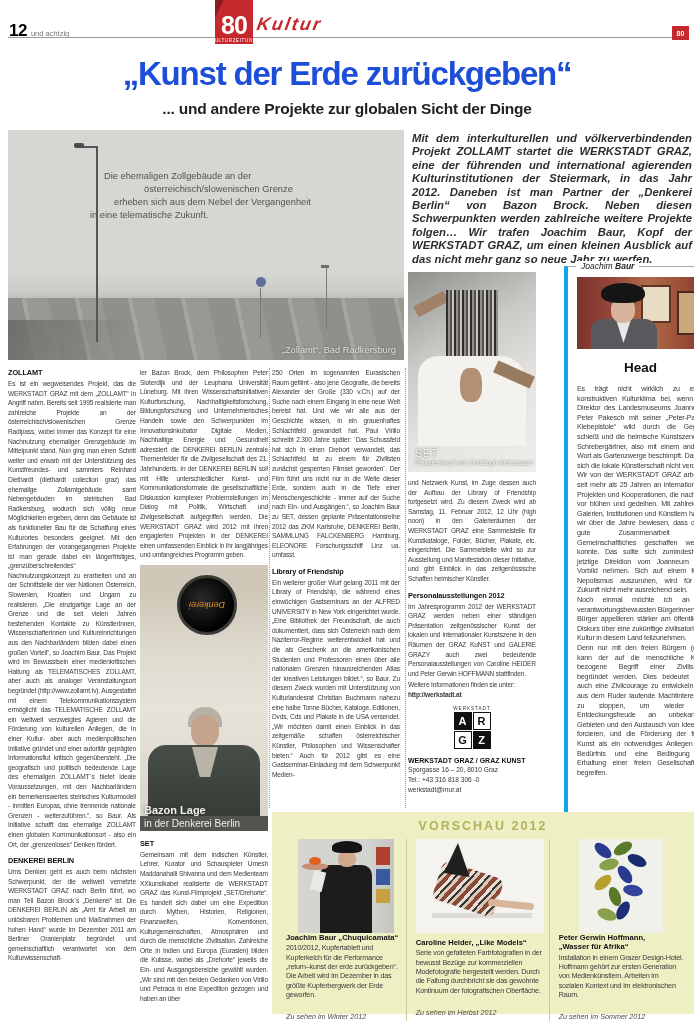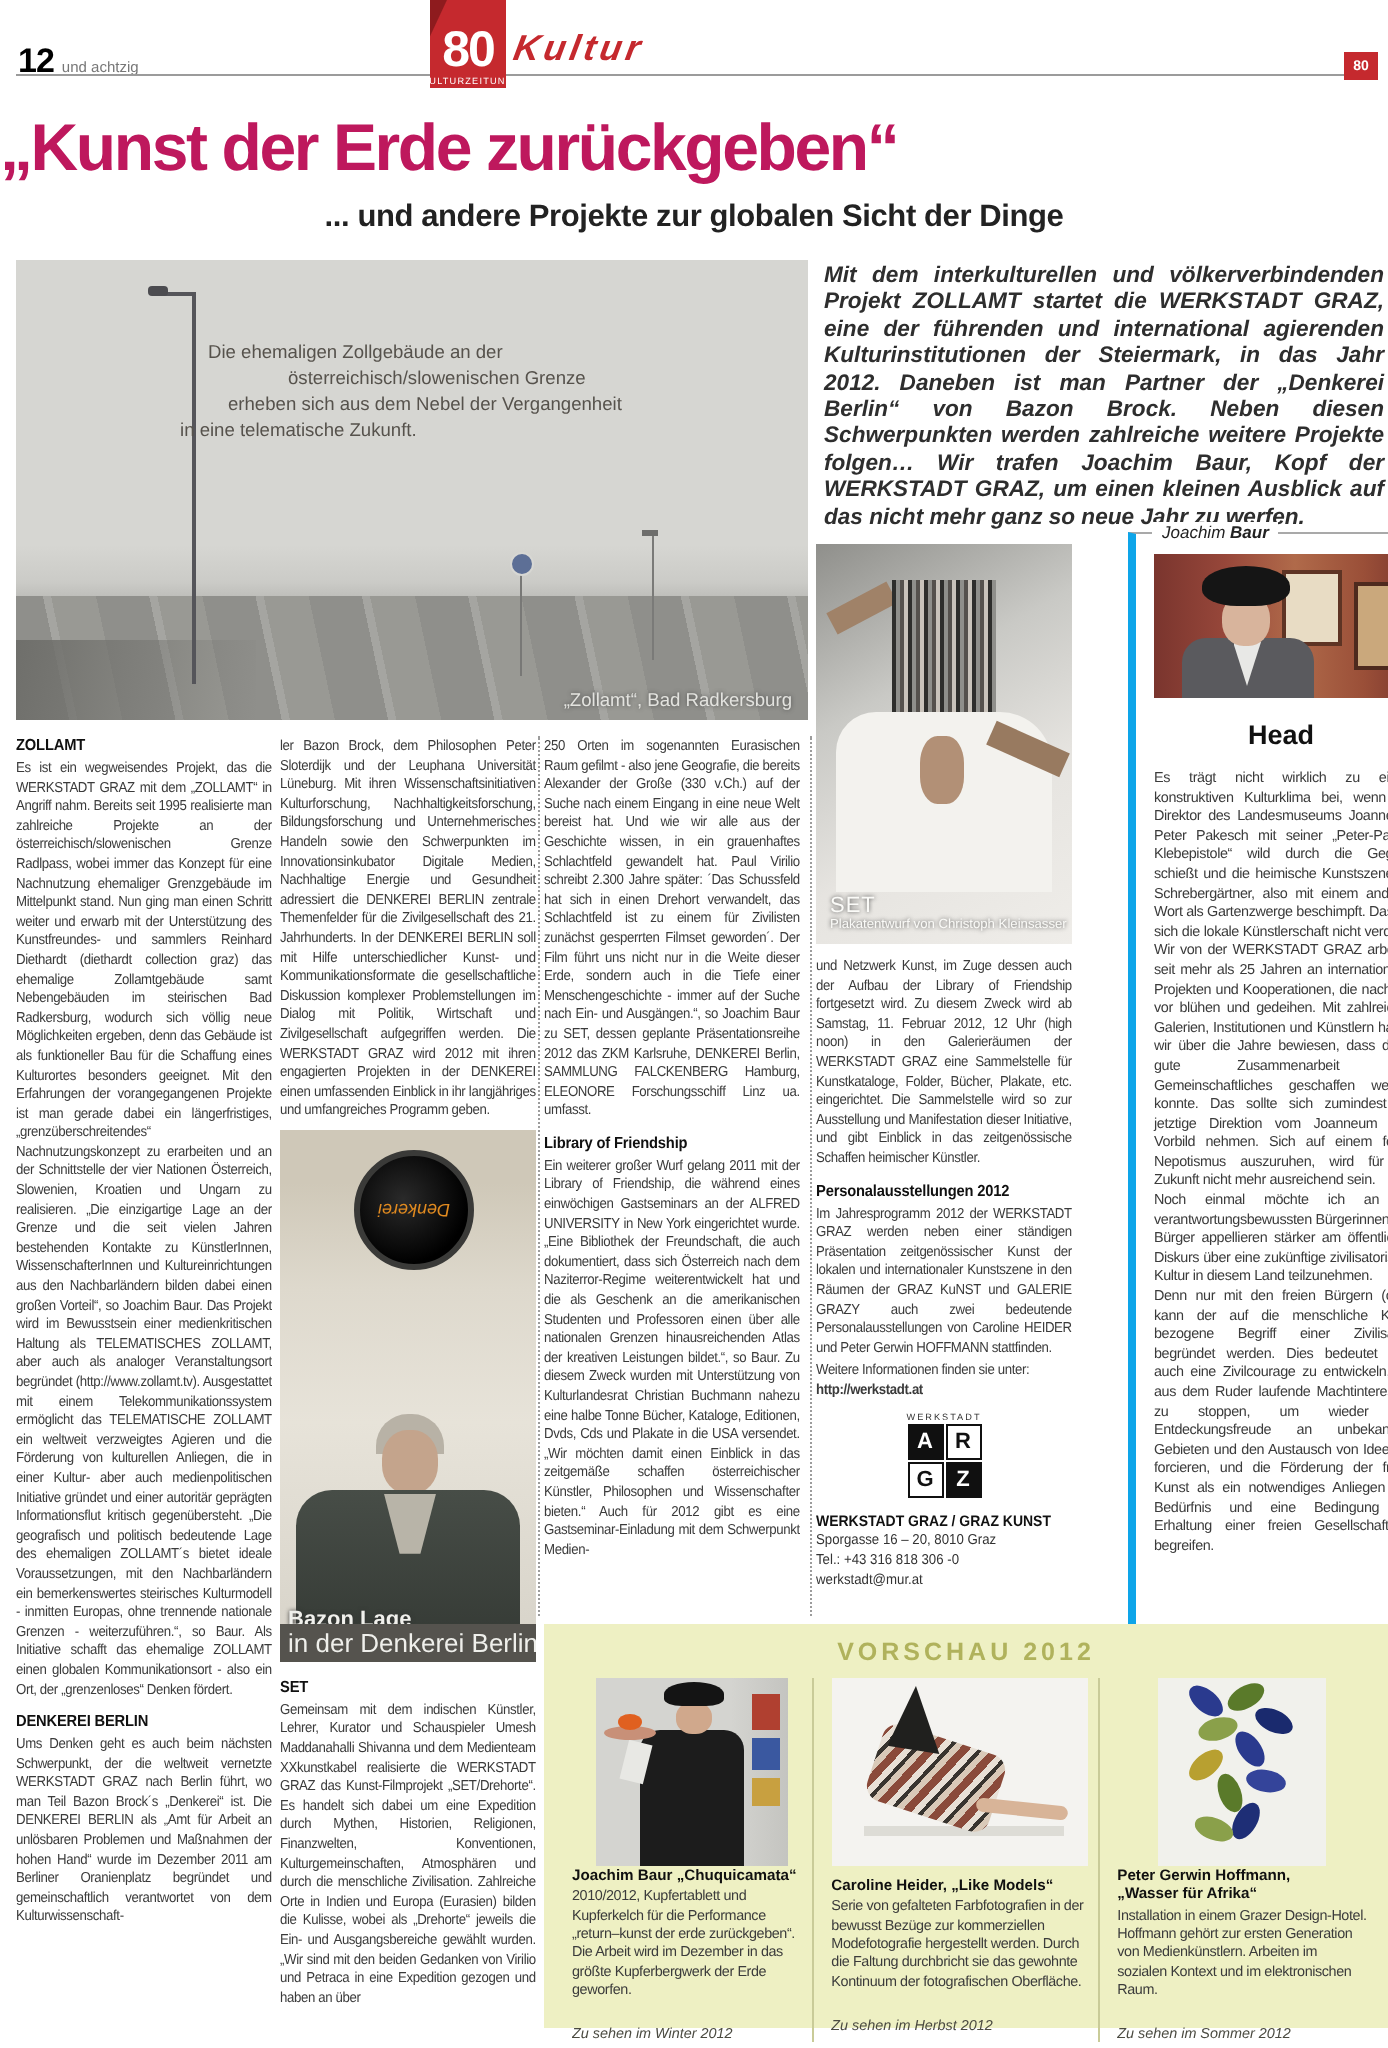--- a/index.html
+++ b/index.html
@@ -14,22 +14,22 @@
   .corner80{position:absolute;right:5px;top:26px;width:17px;height:14px;background:#c5292e;
             color:#fff;font-size:7px;font-weight:bold;display:flex;align-items:center;justify-content:center;}
   .logo{position:absolute;left:215px;top:0;width:38px;height:44px;background:linear-gradient(115deg,#8e1b1e 0 14%,#c5292e 15% 100%);
         display:flex;flex-direction:column;align-items:center;justify-content:flex-end;z-index:3;}
   .logo .big{color:#fff;font-size:25px;font-weight:bold;line-height:24px;letter-spacing:-1px;}
   .logo .sub{color:#fff;font-size:4.6px;letter-spacing:0.6px;line-height:7px;}
   .logoscript{position:absolute;left:257px;top:14px;color:#c5292e;font-size:18px;font-weight:bold;
               font-style:italic;transform:skewX(-10deg);letter-spacing:2px;z-index:3;}
 
   
-  .h1{position:absolute;left:0;top:55px;width:694px;text-align:left;font-size:33px;font-weight:bold;
-      color:#be185d;letter-spacing:-1.2px;}
+  .h1{position:absolute;left:0;top:55px;width:694px;text-align:center;font-size:33px;font-weight:bold;
+      color:#1d4ed8;letter-spacing:-1.2px;}
   .h2{position:absolute;left:0;top:100px;width:694px;text-align:center;font-size:15.5px;font-weight:bold;
       color:#222;letter-spacing:-0.2px;}
 
   
   .intro{position:absolute;left:412px;top:132px;width:280px;font-size:11.3px;line-height:13.4px;
          font-weight:bold;font-style:italic;text-align:justify;color:#2e2e2e;}
 
   
   .mainphoto{position:absolute;left:8px;top:130px;width:396px;height:230px;overflow:hidden;
              background:linear-gradient(#d6d6d2 0 62%,#cbcbc7 70%,#b3b3af 76%,#a0a09c 80%,#96968f 100%);}
@@ -66,21 +66,21 @@
         background:radial-gradient(circle at 40% 40%,#2a2a2a,#000 70%);border:3px solid #3a3a38;
         display:flex;align-items:center;justify-content:center;}
   .disc span{color:#e08a20;font-size:9px;font-style:italic;transform:rotate(180deg);}
   .bhair{position:absolute;left:48px;top:142px;width:34px;height:20px;border-radius:16px 16px 0 0;background:#b8b2a6;}
   .bface{position:absolute;left:51px;top:150px;width:28px;height:32px;border-radius:45%;background:#c4a48c;}
   .bbody{position:absolute;left:8px;top:180px;width:112px;height:86px;border-radius:18px 18px 0 0;
          background:linear-gradient(#474d47,#333833);}
   .bshirt{position:absolute;left:52px;top:182px;width:26px;height:30px;background:#b8b4a8;clip-path:polygon(0 0,100% 0,70% 100%,30% 100%);}
   .bcap1{position:absolute;left:0;bottom:15px;width:100%;color:#f0f0ec;font-size:11px;font-weight:bold;
          padding-left:4px;text-shadow:0 0 2px #333;}
-  .bcap2{position:absolute;left:0;bottom:0;width:100%;background:#55534e;color:#efefeb;font-size:13px;
+  .bcap2{position:absolute;left:0;bottom:0;width:100%;background:#55534e;color:#efefeb;font-size:10px;
          padding:2px 0 2px 4px;}
 
   
   .poster{position:relative;width:128px;height:200px;overflow:hidden;
           background:linear-gradient(150deg,#8f8f8b,#c9c9c5 35%,#e6e4e0 65%,#efede9);}
   .pstreak{position:absolute;left:38px;top:18px;width:52px;height:92px;
            background:repeating-linear-gradient(90deg,#2e2e2c 0 2px,#8f8f8b 2px 4px,#55514d 4px 6px,#c9c3bb 6px 8px);}
   .parmL{position:absolute;left:6px;top:26px;width:34px;height:12px;background:#a08268;transform:rotate(-28deg);}
   .parmR{position:absolute;right:2px;top:96px;width:40px;height:13px;background:#987a60;transform:rotate(24deg);}
   .pshirt{position:absolute;left:10px;top:84px;width:108px;height:90px;border-radius:20px 26px 0 0;background:#f3f2ee;}

